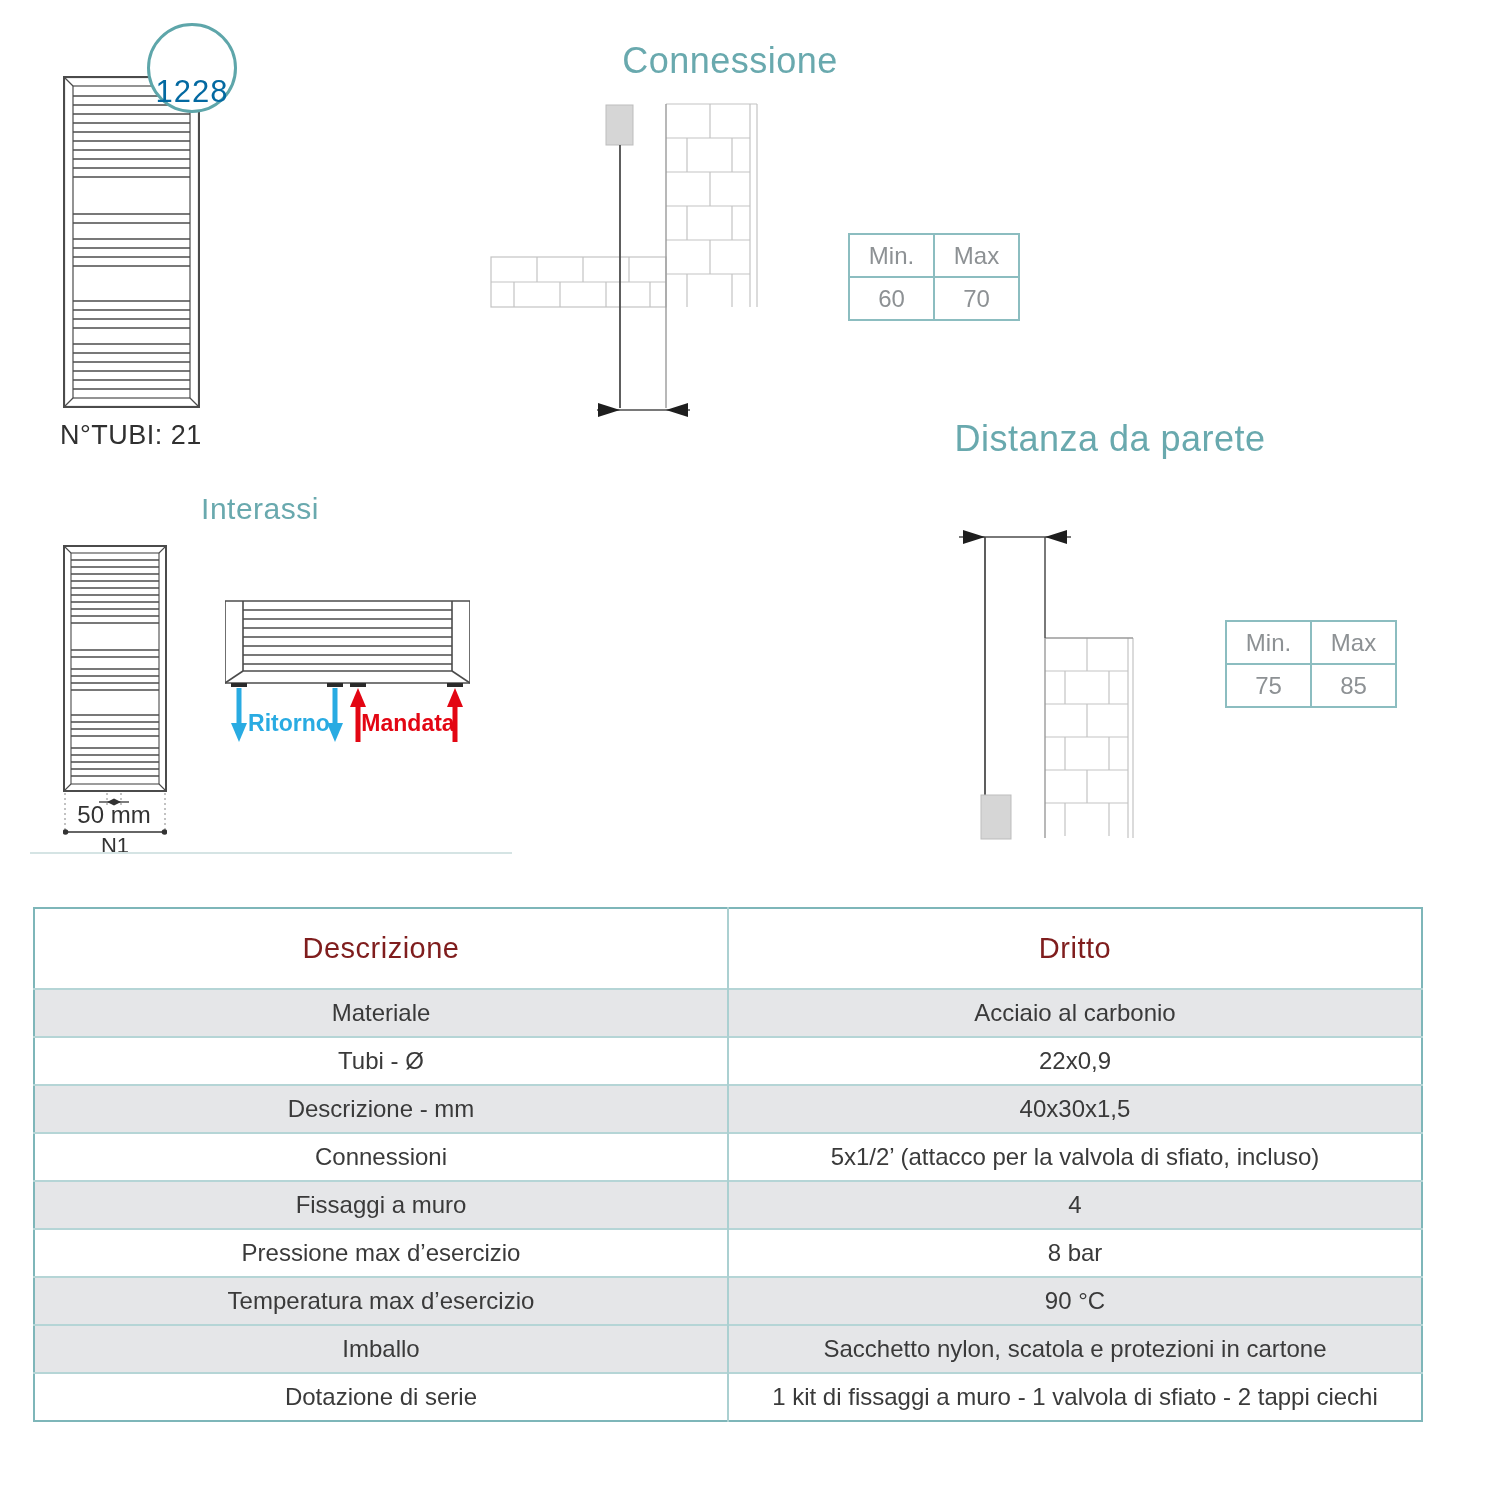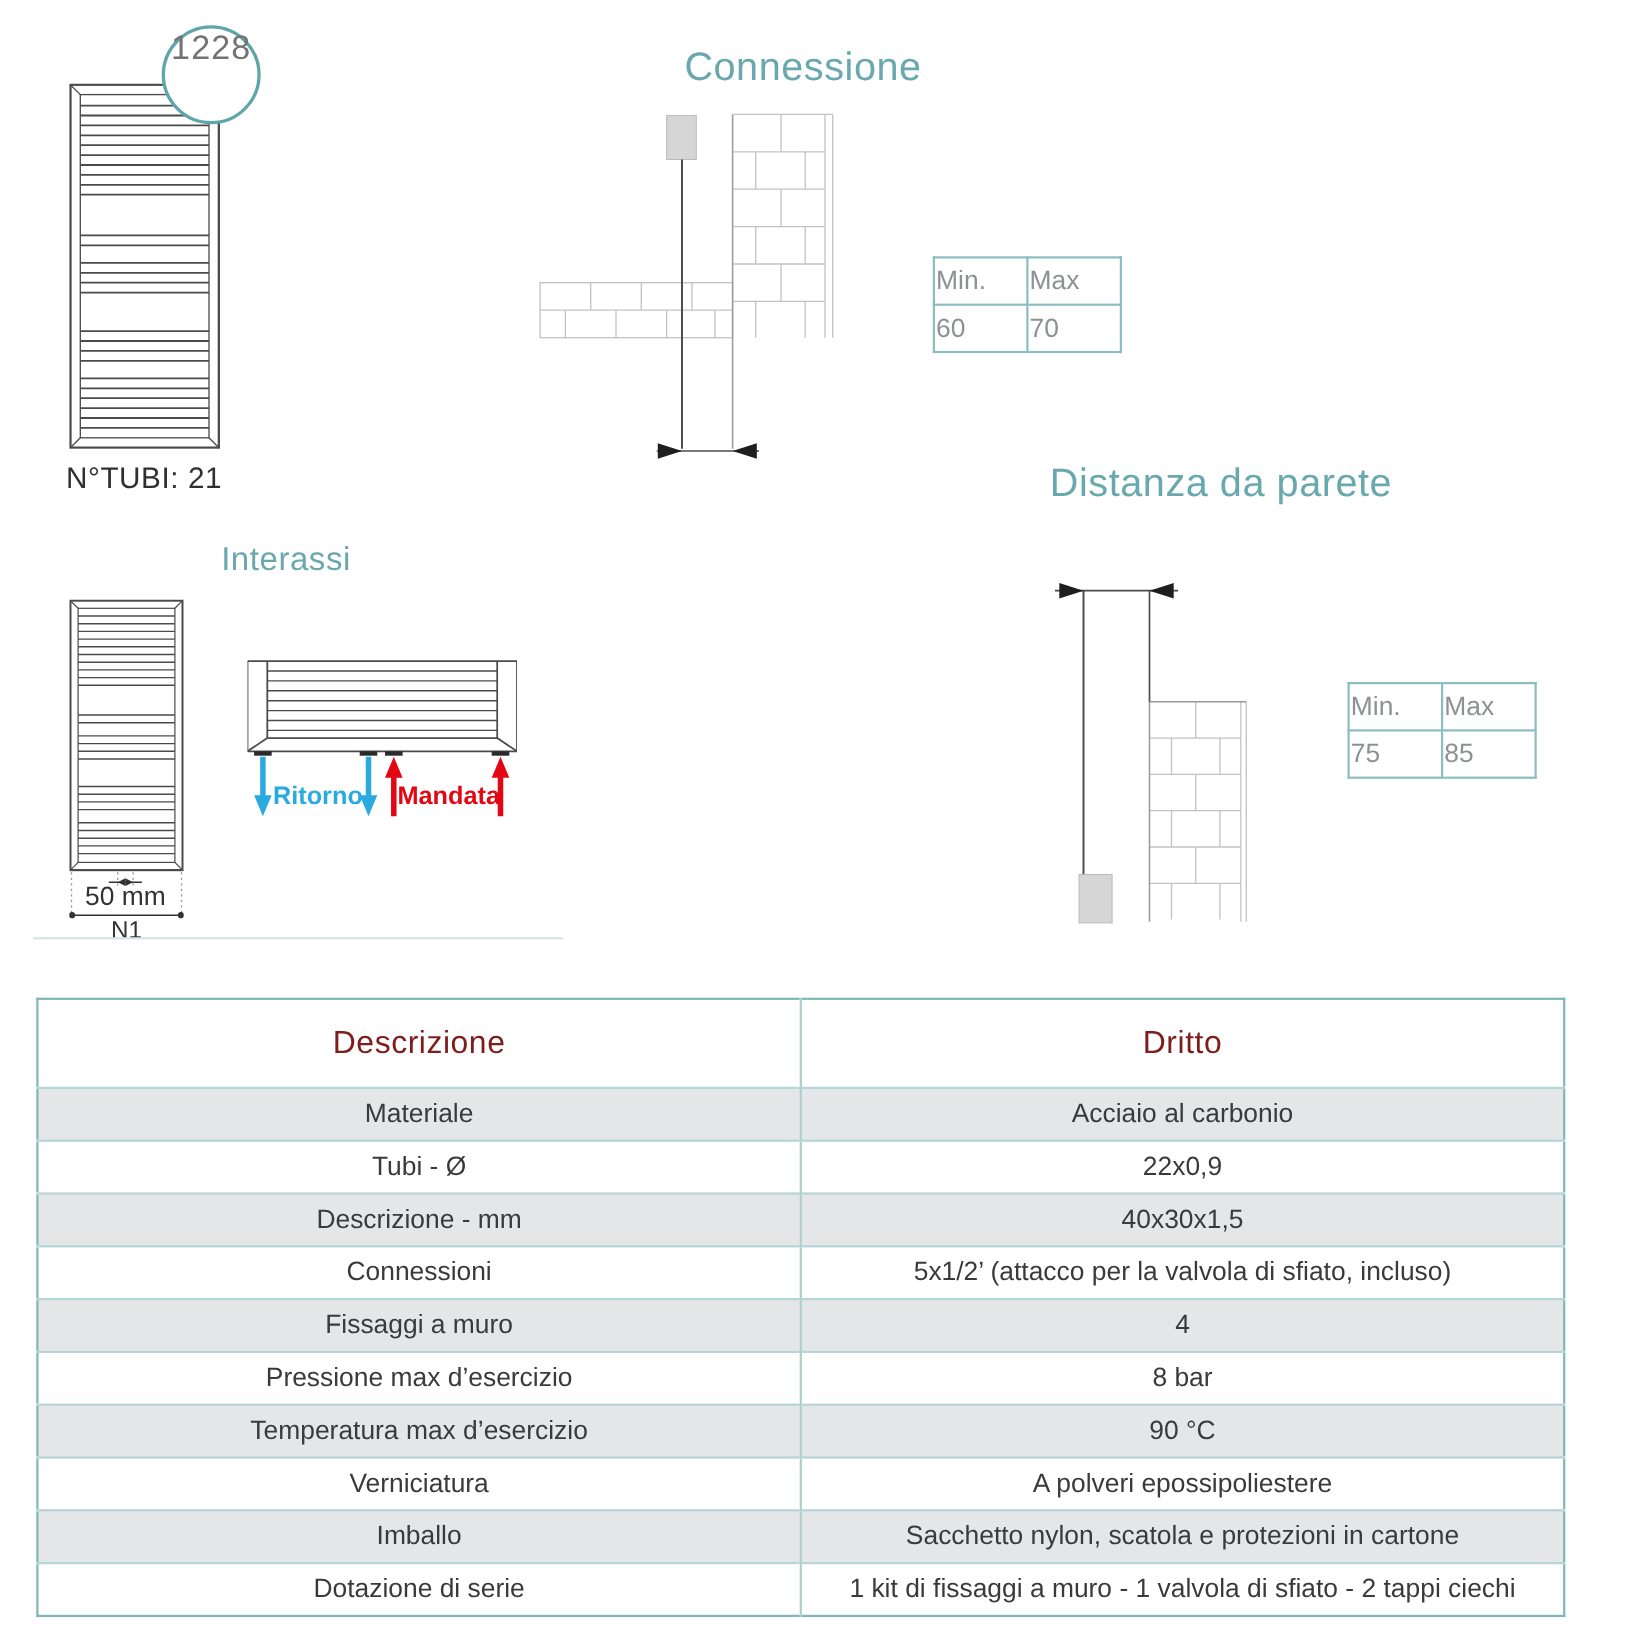--- a/index.html
+++ b/index.html
@@ -9,32 +9,32 @@
   }
   .abs{position:absolute;}
   .title{color:#69a9ae;font-weight:400;text-align:center;letter-spacing:0.5px;}
   #connection-title{left:530px;top:40px;width:400px;font-size:36px;}
   #distance-title{left:860px;top:418px;width:500px;font-size:36px;}
   #interassi-title{left:110px;top:492px;width:300px;font-size:30px;}
 
   #badge{
     left:147px;top:23px;width:84px;height:84px;border-radius:50%;
     border:3.5px solid #5ea6aa;background:#fff;z-index:5;
-    display:flex;align-items:flex-start;justify-content:center;
-    font-size:31px;color:#737373;letter-spacing:1px;
+    display:flex;align-items:flex-end;justify-content:center;
+    font-size:31px;color:#0369a1;letter-spacing:1px;
   }
   #ntubi-label{left:60px;top:420px;width:260px;font-size:27px;color:#303030;letter-spacing:0.5px;}
 
   svg text{font-family:"Liberation Sans",sans-serif;}
 
   
   table.mm{border-collapse:collapse;background:#fff;}
   table.mm td{
     width:81px;height:39px;border:2px solid #8cbdc0;background:#fff;
-    text-align:left;vertical-align:middle;font-size:24px;color:#8d9194;
+    text-align:center;vertical-align:middle;font-size:24px;color:#8d9194;
   }
   #minmax-connection{left:848px;top:233px;}
   #minmax-distance{left:1225px;top:620px;}
 
   #interassi-divider{left:30px;top:852px;width:482px;height:0;border-top:2px solid #d5e4e4;}
 
   
   table.spec{
     border-collapse:collapse;position:absolute;left:33px;top:907px;width:1388px;
     border:2px solid #7eb6b9;table-layout:fixed;
@@ -354,24 +354,20 @@
           <td>4</td>
         </tr>
         <tr>
           <td>Pressione max d’esercizio</td>
           <td>8 bar</td>
         </tr>
         <tr class="alt">
           <td>Temperatura max d’esercizio</td>
           <td>90 °C</td>
         </tr>
-        <tr>
-          <td>Verniciatura</td>
-          <td>A polveri epossipoliestere</td>
-        </tr>
         <tr class="alt">
           <td>Imballo</td>
           <td>Sacchetto nylon, scatola e protezioni in cartone</td>
         </tr>
         <tr>
           <td>Dotazione di serie</td>
           <td>1 kit di fissaggi a muro - 1 valvola di sfiato - 2 tappi ciechi</td>
         </tr>
       </tbody>
   </table>

